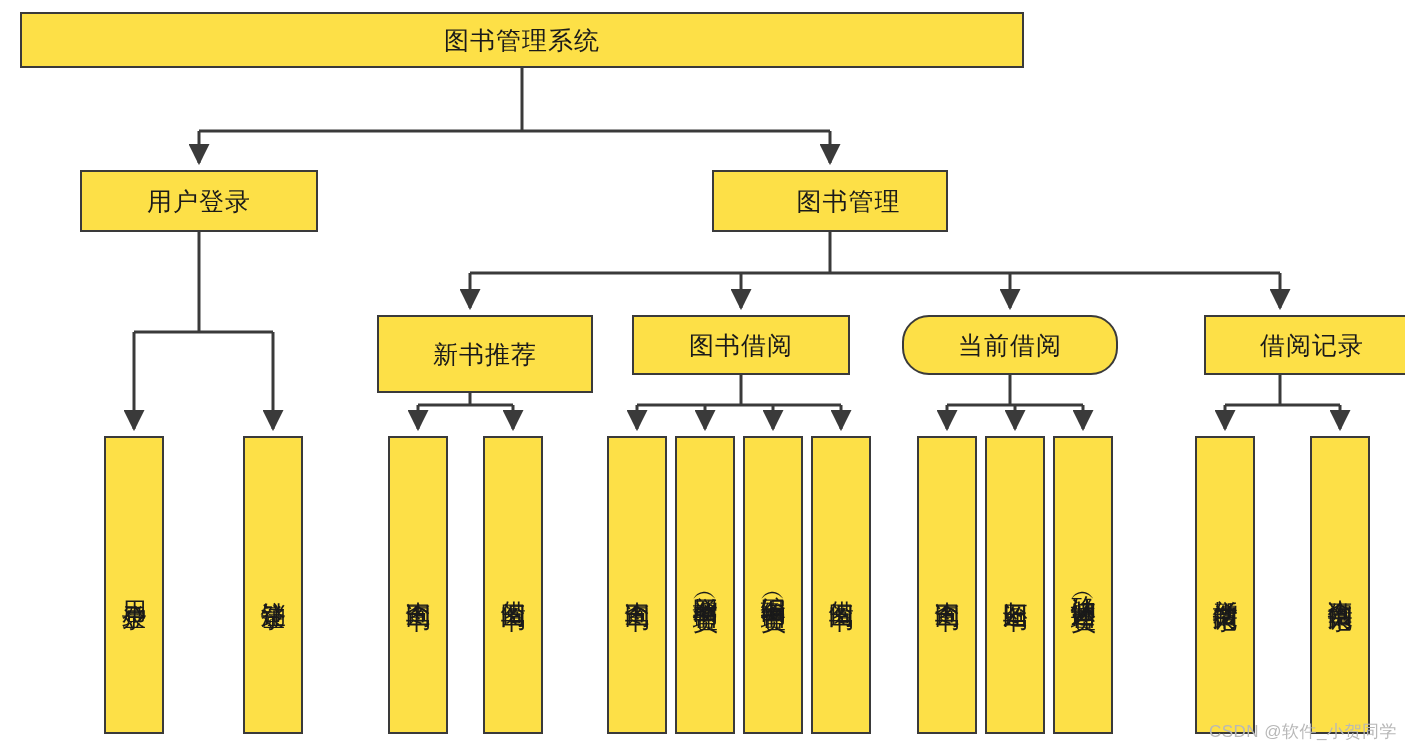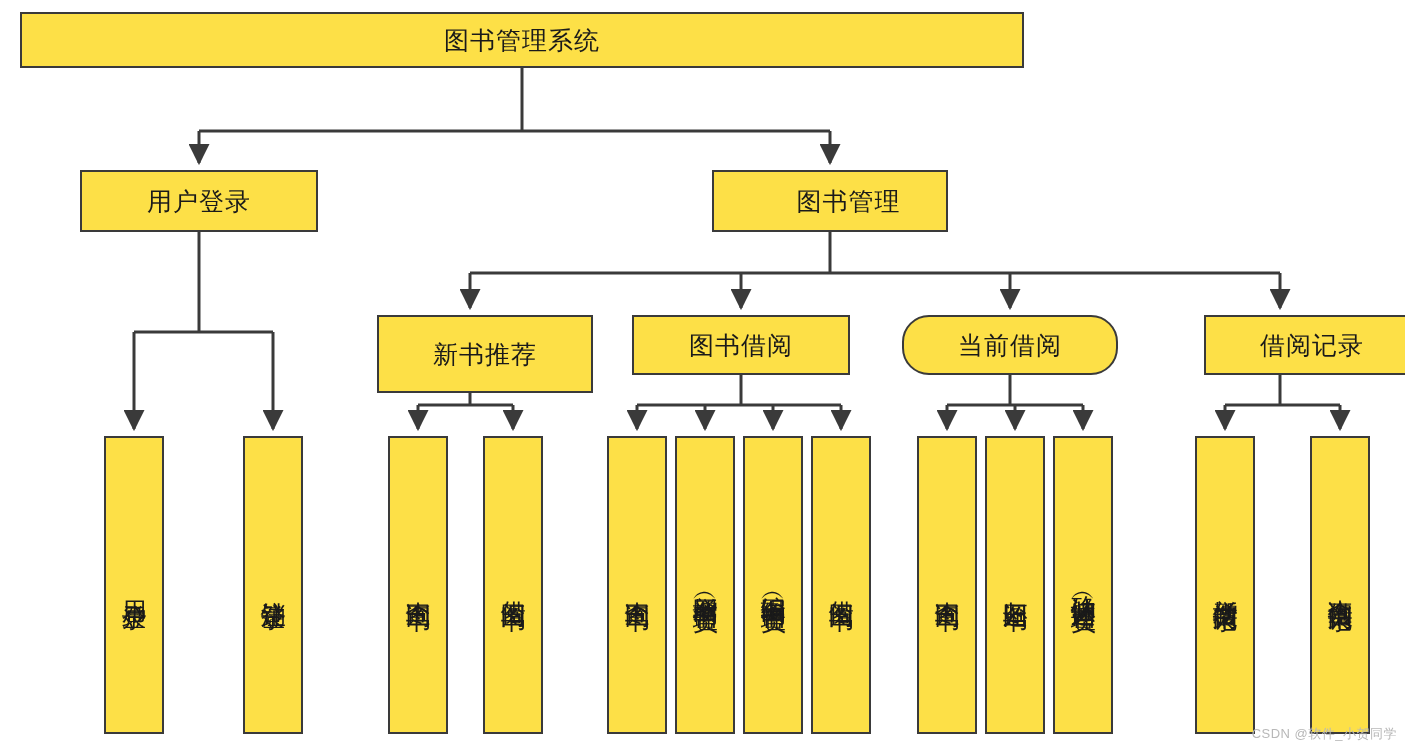--- a/index.html
+++ b/index.html
@@ -51,21 +51,21 @@
   .node.v .vtext {
     writing-mode: vertical-rl;
     text-orientation: upright;
     display: block;
     white-space: nowrap;
   }
   #watermark {
     position: absolute;
     right: 8px;
     bottom: 4px;
-    font-size: 13px;
+    font-size: 17px;
     color: #b8b8b8;
     letter-spacing: 0.5px;
     z-index: 5;
     white-space: nowrap;
   }
 </style>
 </head>
 <body>
 
 <div id="canvas">

